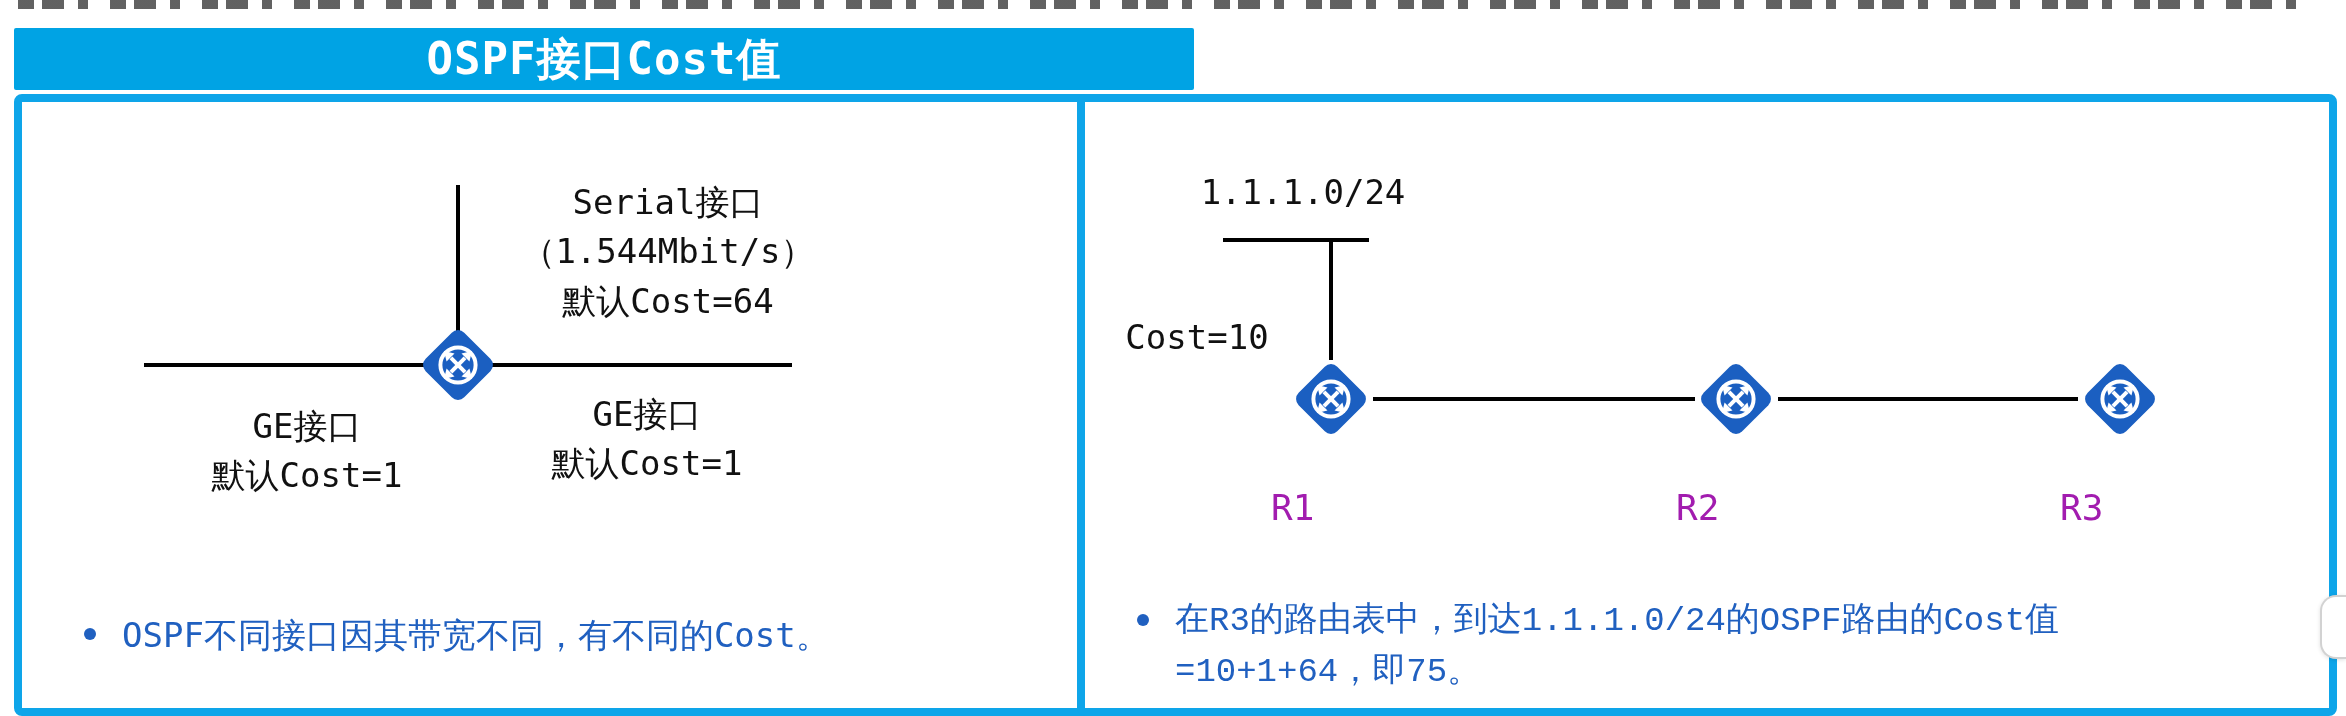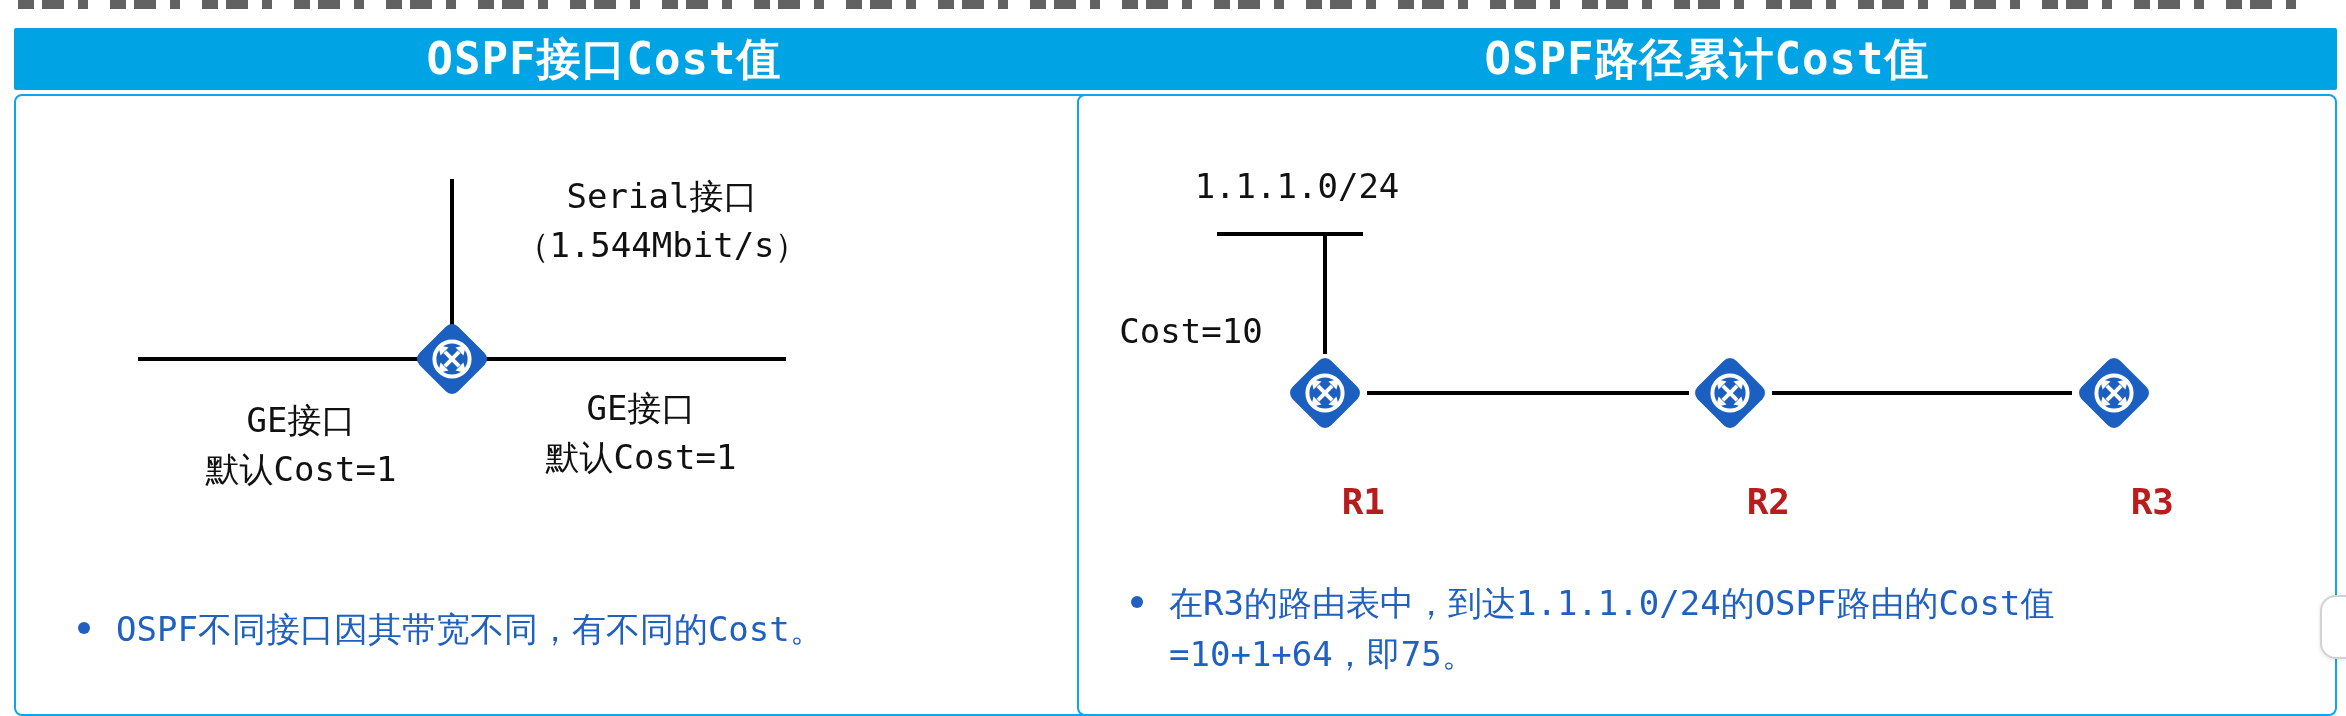--- a/index.html
+++ b/index.html
@@ -26,34 +26,34 @@
 
   .panel-header {
     position:absolute; left:0; top:0; width:100%; height:62px;
     background:#00a3e4; color:#ffffff;
     display:flex; align-items:center; justify-content:center;
     font-size:44px; font-weight:bold; letter-spacing:1px;
     border-radius:2px;
   }
   .panel-body {
     position:absolute; left:0; top:66px; width:100%; height:622px;
-    background:#ffffff; border:2px solid #0ea5e9; border-radius:8px;
+    background:#ffffff; border:8px solid #0ea5e9; border-radius:8px;
   }
   .hline { position:absolute; height:4px; background:#000; }
   .vline { position:absolute; width:4px;  background:#000; }
 
   .lbl {
     position:absolute; color:#111; font-size:34px; line-height:1.45;
     text-align:center; white-space:nowrap;
   }
   .router { position:absolute; width:88px; height:88px; }
   .router svg { display:block; width:100%; height:100%; }
   .router-name {
-    position:absolute; width:120px; text-align:right;
-    font-size:36px; font-weight:bold; color:#b91c1c;
+    position:absolute; width:120px; text-align:left;
+    font-size:36px; font-weight:normal; color:#a21caf;
   }
 
   .bullet-row {
     position:absolute; display:flex; align-items:flex-start;
     color:#2060c0; font-size:34px; line-height:1.5;
   }
   .bullet-dot {
     width:12px; height:12px; border-radius:50%;
     background:#2060c0; margin:18px 26px 0 0; flex:0 0 auto;
   }
@@ -89,20 +89,21 @@
           <polygon points="34,34 46,37 37,46" fill="#fff"></polygon>
           <polygon points="66,34 63,46 54,37" fill="#fff"></polygon>
           <polygon points="34,66 37,54 46,63" fill="#fff"></polygon>
           <polygon points="66,66 54,63 63,54" fill="#fff"></polygon>
         </svg>
       </div>
 
       <div class="lbl" style="left:456px; top:76px; width:380px;">
         <div>Serial接口</div>
         <div>（1.544Mbit/s）</div>
+        <div>默认Cost=64</div>
       </div>
 
       <div class="lbl" style="left:130px; top:300px; width:310px;">
         <div>GE接口</div>
         <div>默认Cost=1</div>
       </div>
 
       <div class="lbl" style="left:470px; top:288px; width:310px;">
         <div>GE接口</div>
         <div>默认Cost=1</div>
@@ -110,21 +111,20 @@
 
       <div class="bullet-row" style="left:62px; top:508px;">
         <div class="bullet-dot"></div>
         <div class="bullet-text">OSPF不同接口因其带宽不同，有不同的Cost。</div>
       </div>
 
     </div>
   </div>
 
   <div class="panel panel-right">
-    <div class="panel-header">OSPF路径累计Cost值</div>
     <div class="panel-body">
 
       <div class="lbl" style="left:88px; top:58px; width:260px;margin-top:8px;">1.1.1.0/24</div>
       <div class="hline" style="left:138px; top:136px; width:146px;"></div>
       <div class="vline" style="left:244px; top:136px; height:122px;"></div>
 
       <div class="lbl" style="left:22px; top:195px; width:180px;margin-top:16px;">Cost=10</div>
 
       <div class="hline" style="left:288px; top:295px; width:322px;"></div>
       <div class="hline" style="left:693px; top:295px; width:300px;"></div>
@@ -163,21 +163,21 @@
           <polygon points="66,34 63,46 54,37" fill="#fff"></polygon>
           <polygon points="34,66 37,54 46,63" fill="#fff"></polygon>
           <polygon points="66,66 54,63 63,54" fill="#fff"></polygon>
         </svg>
       </div>
 
       <div class="router-name" style="left:186px; top:385px;">R1</div>
       <div class="router-name" style="left:591px; top:385px;">R2</div>
       <div class="router-name" style="left:975px; top:385px;">R3</div>
 
-      <div class="bullet-row" style="left:52px; top:482px;">
+      <div class="bullet-row" style="left:52px; top:494px;font-family:Liberation Mono, monospace;">
         <div class="bullet-dot"></div>
         <div>
           <div class="bullet-text">在R3的路由表中，到达1.1.1.0/24的OSPF路由的Cost值</div>
           <div class="bullet-text">=10+1+64，即75。</div>
         </div>
       </div>
 
     </div>
   </div>
 

